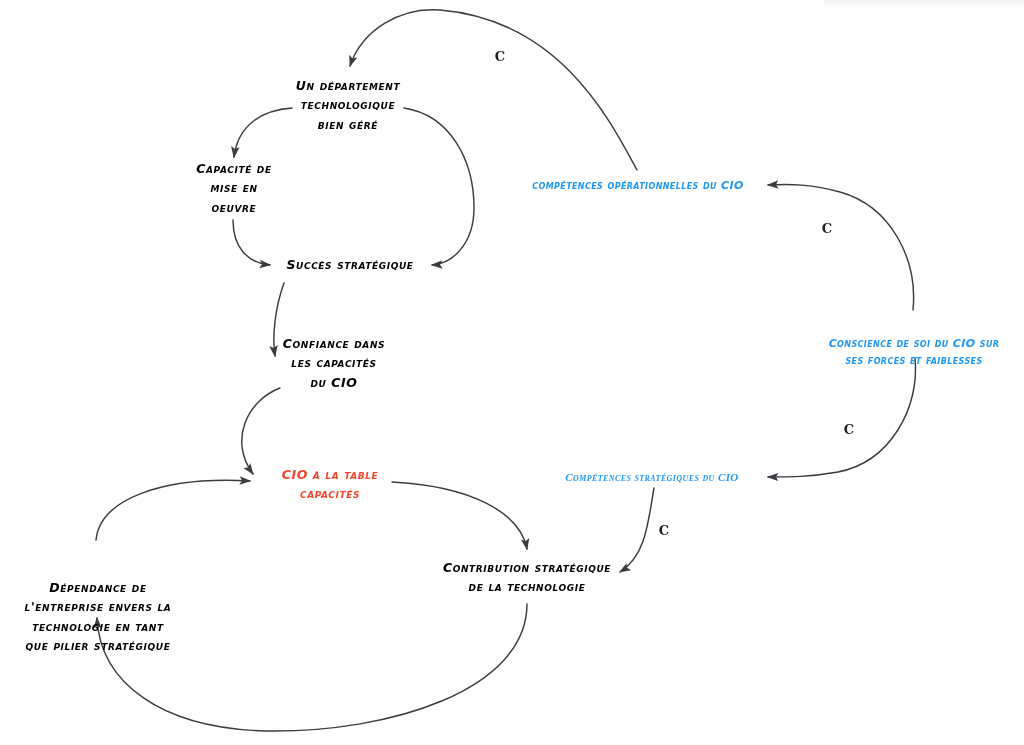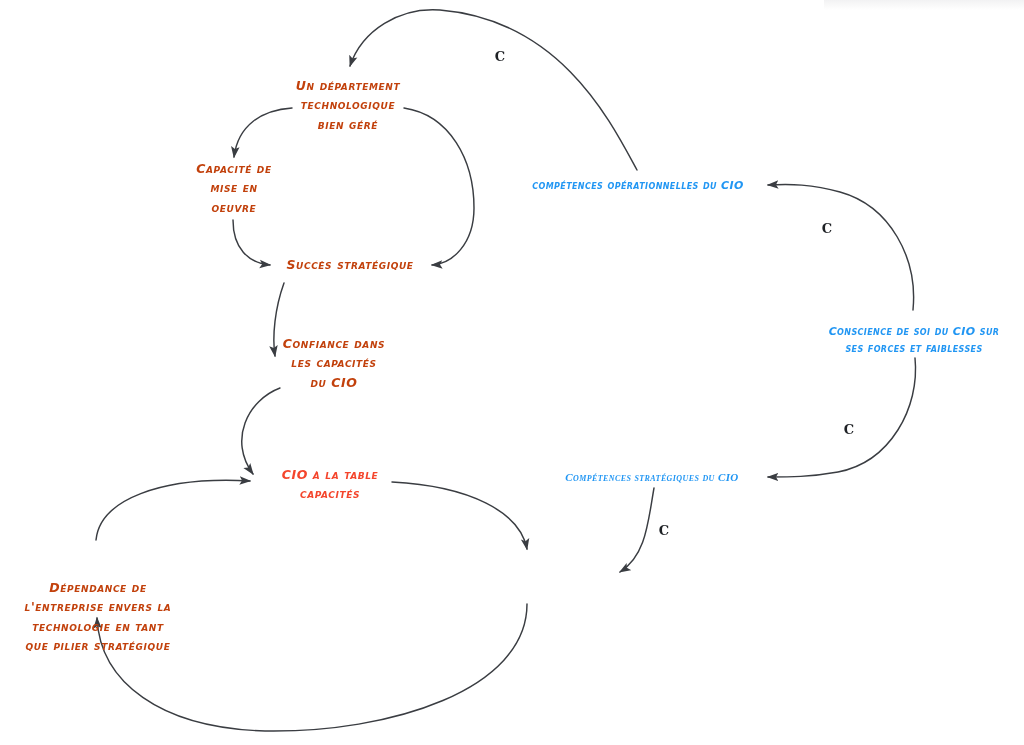--- a/index.html
+++ b/index.html
@@ -37,21 +37,21 @@
   }
   .node {
     position: absolute;
     text-align: center;
     font-family: "DejaVu Sans", sans-serif;
     font-weight: bold;
     font-style: italic;
     font-size: 12.5px;
     line-height: 1.55;
     letter-spacing: 0.6px;
-    color: #c2410c;
+    color: #000000;
     font-variant: small-caps;
     white-space: pre-line;
     transform: translate(-50%, -50%);
     user-select: none;
   }
   .node.blue  { color: #2196f3; }
   .node.red   { color: #f4452c; }
   .node.small { font-size: 11px; letter-spacing: 0.4px; }
 
   .loop-mark {
@@ -120,24 +120,26 @@
 du CIO</div>
 
   <div class="node red" style="left:330px; top:484px; width:160px;">CIO à la table
 capacités</div>
 
   <div class="node" style="left:98px; top:573px; width:190px;margin-top:44px;">Dépendance de
 l'entreprise envers la
 technologie en tant
 que pilier stratégique</div>
 
+  <div class="node" style="left:527px; top:577px; width:230px;">Contribution stratégique
+de la technologie</div>
 
   <div class="node blue small" style="left:652px; top:478px; width:240px;font-family:Liberation Serif, serif;">Compétences stratégiques du CIO</div>
 
-  <div class="node blue small" style="left:914px; top:340px; width:210px;">Conscience de soi du CIO sur
+  <div class="node blue small" style="left:914px; top:352px; width:210px;">Conscience de soi du CIO sur
 ses forces et faiblesses</div>
 
   <div class="node blue small" style="left:638px; top:186px; width:260px;">compétences opérationnelles du CIO</div>
 
   <div class="loop-mark" style="left:500px; top:56px;">C</div>
 
   <div class="loop-mark" style="left:827px; top:228px;">C</div>
 
   <div class="loop-mark" style="left:849px; top:429px;">C</div>
 

